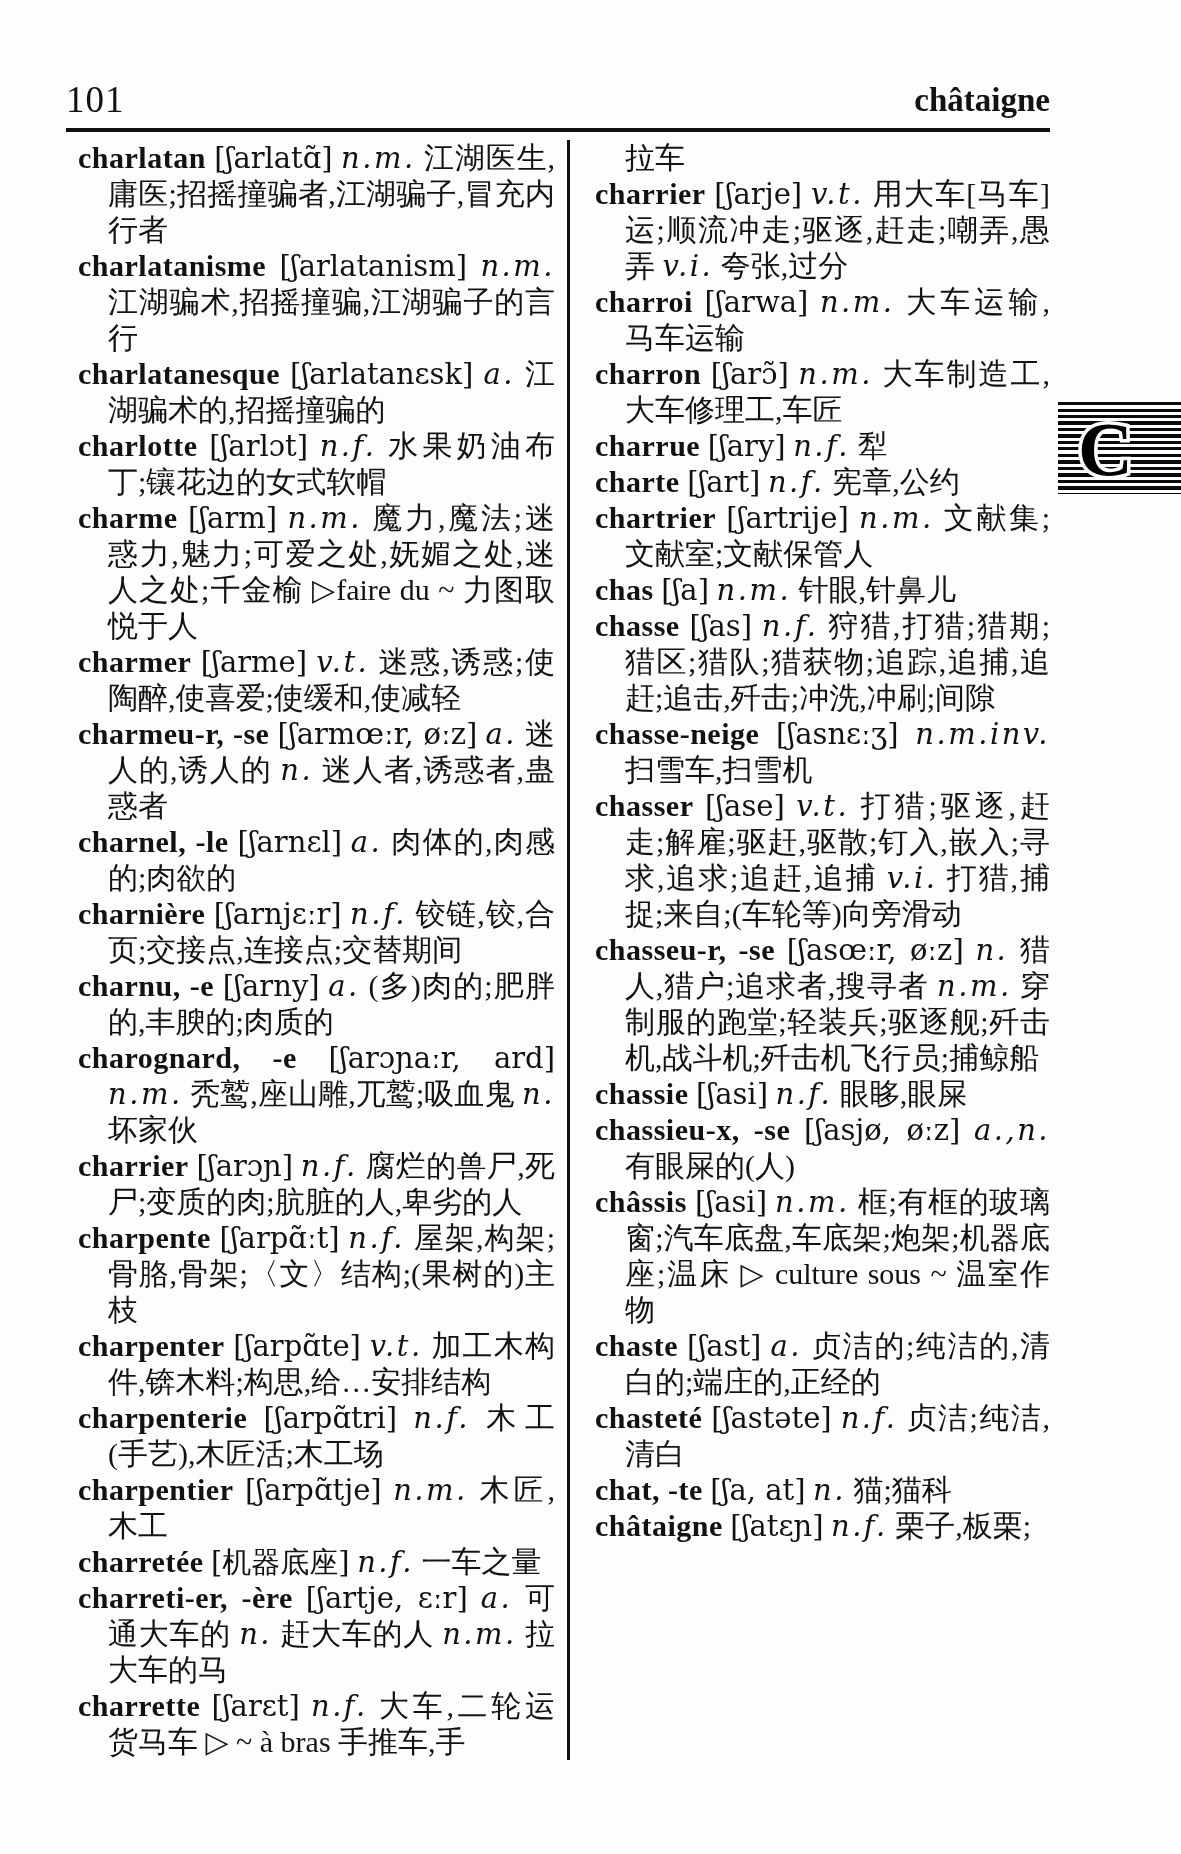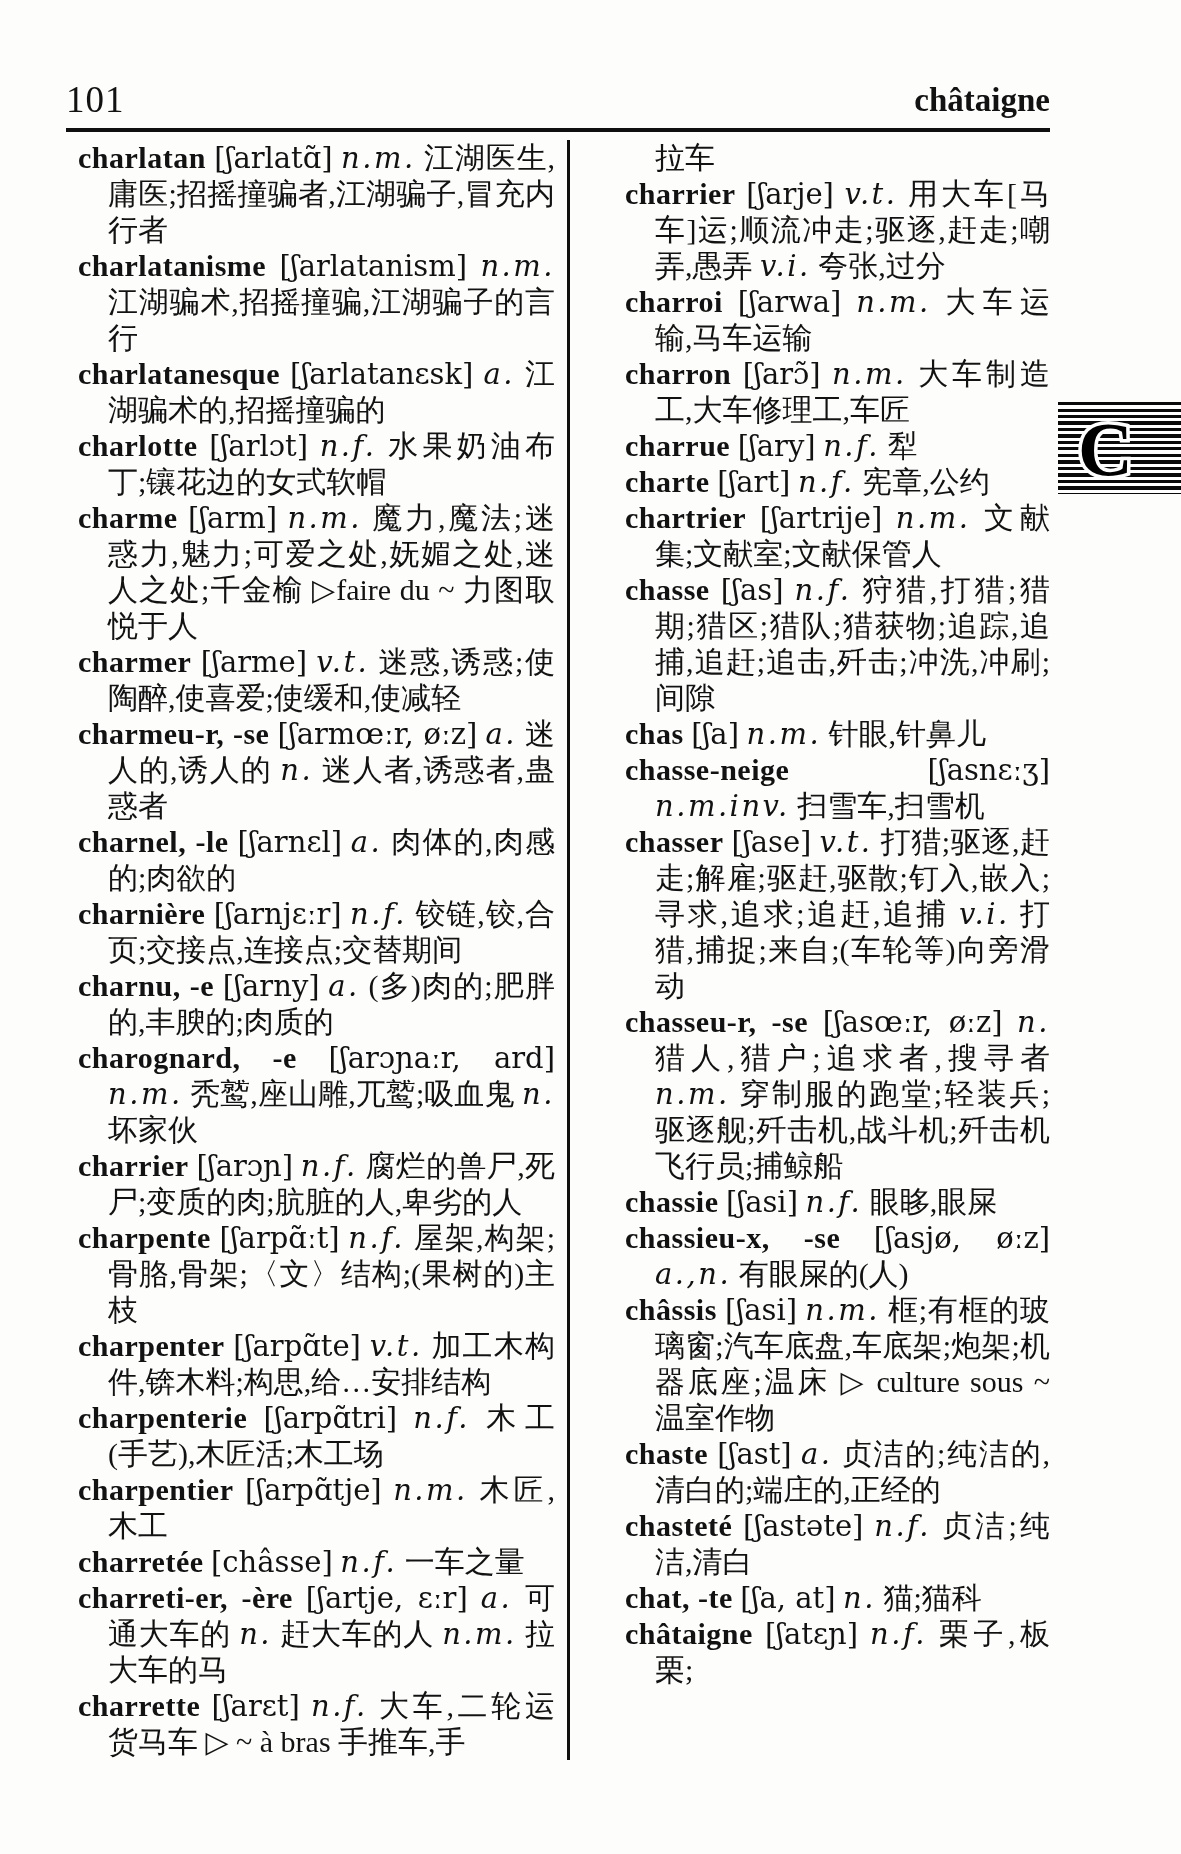--- a/index.html
+++ b/index.html
@@ -22,21 +22,21 @@
     font-size:33px;font-weight:bold;
   }
   .rule{position:absolute;top:128px;left:66px;right:131px;height:4px;background:#101010;}
   
   .columns{
     position:absolute;top:140px;left:78px;right:131px;
     display:flex;align-items:stretch;
   }
   .col-left{width:489px;padding-right:12px;box-sizing:border-box;}
   .divider{width:3px;background:#101010;}
-  .col-right{flex:1;padding-left:19px;box-sizing:border-box;margin-left:36px;}
+  .col-right{flex:1;padding-left:25px;box-sizing:border-box;}
   .entry{
     margin:0;
     font-size:30px;line-height:36px;
     text-align:justify;
     padding-left:30px;text-indent:-30px;
   }
   .entry.cont{text-indent:0;}
   .head{
     font-weight:bold;
     font-family:Liberation Serif, serif;
@@ -84,35 +84,35 @@
         <p class="entry"><span class="head">charmeu-r, -se</span> <span class="ipa">[ʃarmœːr, øːz]</span> <span class="pos">a.</span> <span class="t">迷人的,诱人的</span> <span class="pos">n.</span> <span class="t">迷人者,诱惑者,蛊惑者</span></p>
         <p class="entry"><span class="head">charnel, -le</span> <span class="ipa">[ʃarnɛl]</span> <span class="pos">a.</span> <span class="t">肉体的,肉感的;肉欲的</span></p>
         <p class="entry"><span class="head">charnière</span> <span class="ipa">[ʃarnjɛːr]</span> <span class="pos">n.f.</span> <span class="t">铰链,铰,合页;交接点,连接点;交替期间</span></p>
         <p class="entry"><span class="head">charnu, -e</span> <span class="ipa">[ʃarny]</span> <span class="pos">a.</span> <span class="t">(多)肉的;肥胖的,丰腴的;肉质的</span></p>
         <p class="entry"><span class="head">charognard, -e</span> <span class="ipa">[ʃarɔɲaːr, ard]</span> <span class="pos">n.m.</span> <span class="t">秃鹫,座山雕,兀鹫;吸血鬼</span> <span class="pos">n.</span> <span class="t">坏家伙</span></p>
         <p class="entry"><span class="head">charrier</span> <span class="ipa">[ʃarɔɲ]</span> <span class="pos">n.f.</span> <span class="t">腐烂的兽尸,死尸;变质的肉;肮脏的人,卑劣的人</span></p>
         <p class="entry"><span class="head">charpente</span> <span class="ipa">[ʃarpɑ̃ːt]</span> <span class="pos">n.f.</span> <span class="t">屋架,构架;骨胳,骨架;〈文〉结构;(果树的)主枝</span></p>
         <p class="entry"><span class="head">charpenter</span> <span class="ipa">[ʃarpɑ̃te]</span> <span class="pos">v.t.</span> <span class="t">加工木构件,锛木料;构思,给…安排结构</span></p>
         <p class="entry"><span class="head">charpenterie</span> <span class="ipa">[ʃarpɑ̃tri]</span> <span class="pos">n.f.</span> <span class="t">木工(手艺),木匠活;木工场</span></p>
         <p class="entry"><span class="head">charpentier</span> <span class="ipa">[ʃarpɑ̃tje]</span> <span class="pos">n.m.</span> <span class="t">木匠,木工</span></p>
-        <p class="entry"><span class="head">charretée</span> <span class="ipa">[châsse]</span> <span class="pos">n.f.</span> <span class="t">一车之量</span></p>
+        <p class="entry"><span class="head">charretée</span> <span class="ipa">[机器底座]</span> <span class="pos">n.f.</span> <span class="t">一车之量</span></p>
         <p class="entry"><span class="head">charreti-er, -ère</span> <span class="ipa">[ʃartje, ɛːr]</span> <span class="pos">a.</span> <span class="t">可通大车的</span> <span class="pos">n.</span> <span class="t">赶大车的人</span> <span class="pos">n.m.</span> <span class="t">拉大车的马</span></p>
         <p class="entry"><span class="head">charrette</span> <span class="ipa">[ʃarɛt]</span> <span class="pos">n.f.</span> <span class="t">大车,二轮运货马车 ▷ ~ à bras 手推车,手</span></p>
       </section>
     <div class="divider"></div>
     <section class="col-right" id="col-right">
         <p class="entry cont"><span class="t">拉车</span></p>
         <p class="entry"><span class="head">charrier</span> <span class="ipa">[ʃarje]</span> <span class="pos">v.t.</span> <span class="t">用大车[马车]运;顺流冲走;驱逐,赶走;嘲弄,愚弄</span> <span class="pos">v.i.</span> <span class="t">夸张,过分</span></p>
         <p class="entry"><span class="head">charroi</span> <span class="ipa">[ʃarwa]</span> <span class="pos">n.m.</span> <span class="t">大车运输,马车运输</span></p>
         <p class="entry"><span class="head">charron</span> <span class="ipa">[ʃarɔ̃]</span> <span class="pos">n.m.</span> <span class="t">大车制造工,大车修理工,车匠</span></p>
         <p class="entry"><span class="head">charrue</span> <span class="ipa">[ʃary]</span> <span class="pos">n.f.</span> <span class="t">犁</span></p>
         <p class="entry"><span class="head">charte</span> <span class="ipa">[ʃart]</span> <span class="pos">n.f.</span> <span class="t">宪章,公约</span></p>
         <p class="entry"><span class="head">chartrier</span> <span class="ipa">[ʃartrije]</span> <span class="pos">n.m.</span> <span class="t">文献集;文献室;文献保管人</span></p>
+        <p class="entry"><span class="head">chas</span> <span class="ipa">[ʃa]</span> <span class="pos">n.m.</span> <span class="t">针眼,针鼻儿</span></p>
         <p class="entry"><span class="head">chasse</span> <span class="ipa">[ʃas]</span> <span class="pos">n.f.</span> <span class="t">狩猎,打猎;猎期;猎区;猎队;猎获物;追踪,追捕,追赶;追击,歼击;冲洗,冲刷;间隙</span></p>
-        <p class="entry"><span class="head">chas</span> <span class="ipa">[ʃa]</span> <span class="pos">n.m.</span> <span class="t">针眼,针鼻儿</span></p>
         <p class="entry"><span class="head">chasse-neige</span> <span class="ipa">[ʃasnɛːʒ]</span> <span class="pos">n.m.inv.</span> <span class="t">扫雪车,扫雪机</span></p>
         <p class="entry"><span class="head">chasser</span> <span class="ipa">[ʃase]</span> <span class="pos">v.t.</span> <span class="t">打猎;驱逐,赶走;解雇;驱赶,驱散;钉入,嵌入;寻求,追求;追赶,追捕</span> <span class="pos">v.i.</span> <span class="t">打猎,捕捉;来自;(车轮等)向旁滑动</span></p>
         <p class="entry"><span class="head">chasseu-r, -se</span> <span class="ipa">[ʃasœːr, øːz]</span> <span class="pos">n.</span> <span class="t">猎人,猎户;追求者,搜寻者</span> <span class="pos">n.m.</span> <span class="t">穿制服的跑堂;轻装兵;驱逐舰;歼击机,战斗机;歼击机飞行员;捕鲸船</span></p>
         <p class="entry"><span class="head">chassie</span> <span class="ipa">[ʃasi]</span> <span class="pos">n.f.</span> <span class="t">眼眵,眼屎</span></p>
         <p class="entry"><span class="head">chassieu-x, -se</span> <span class="ipa">[ʃasjø, øːz]</span> <span class="pos">a.,n.</span> <span class="t">有眼屎的(人)</span></p>
         <p class="entry"><span class="head">châssis</span> <span class="ipa">[ʃasi]</span> <span class="pos">n.m.</span> <span class="t">框;有框的玻璃窗;汽车底盘,车底架;炮架;机器底座;温床 ▷ culture sous ~ 温室作物</span></p>
         <p class="entry"><span class="head">chaste</span> <span class="ipa">[ʃast]</span> <span class="pos">a.</span> <span class="t">贞洁的;纯洁的,清白的;端庄的,正经的</span></p>
         <p class="entry"><span class="head">chasteté</span> <span class="ipa">[ʃastəte]</span> <span class="pos">n.f.</span> <span class="t">贞洁;纯洁,清白</span></p>
         <p class="entry"><span class="head">chat, -te</span> <span class="ipa">[ʃa, at]</span> <span class="pos">n.</span> <span class="t">猫;猫科</span></p>
         <p class="entry"><span class="head">châtaigne</span> <span class="ipa">[ʃatɛɲ]</span> <span class="pos">n.f.</span> <span class="t">栗子,板栗;</span></p>

